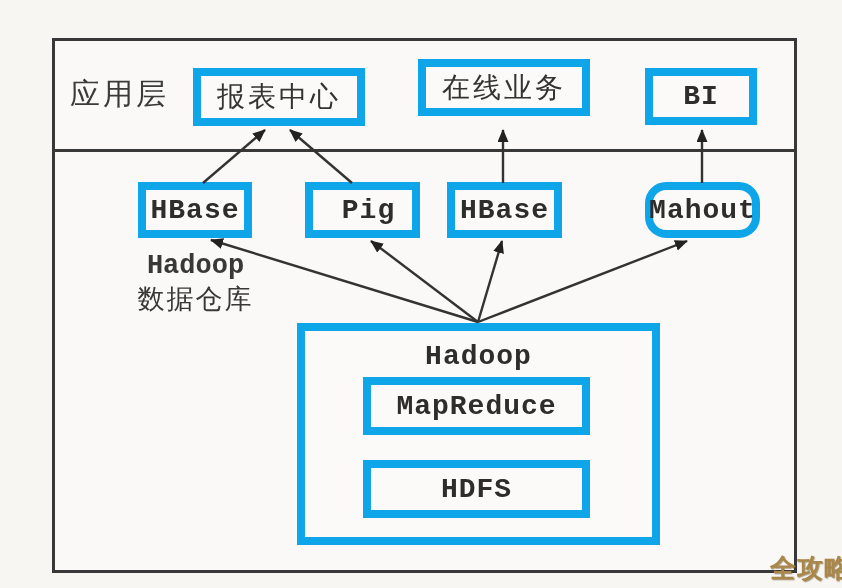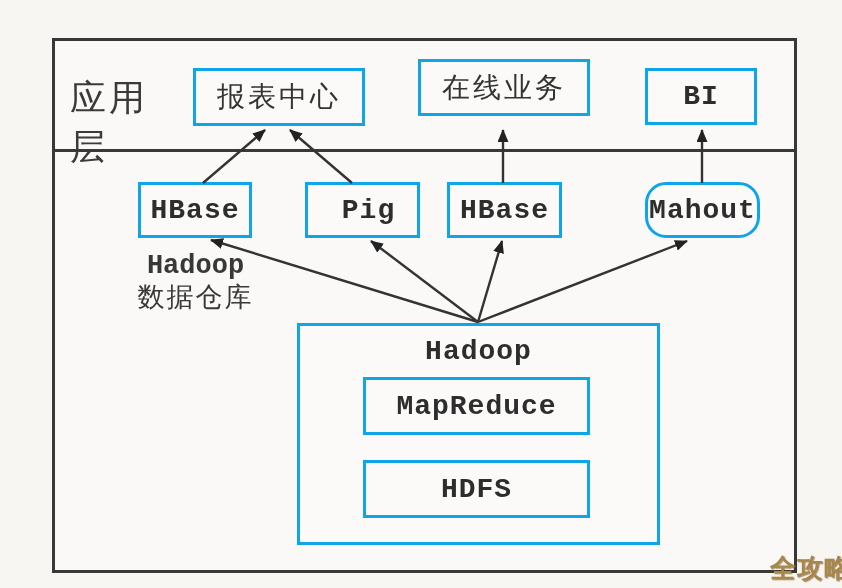--- a/index.html
+++ b/index.html
@@ -10,39 +10,39 @@
   }
   .frame{
     position:absolute;left:52px;top:38px;width:745px;height:535px;
     border:3px solid #383838;background:#faf9f7;box-sizing:border-box;
   }
   .divider{
     position:absolute;left:52px;top:149px;width:745px;height:3px;
     background:#383838;
   }
   .node{
-    position:absolute;border:3px solid #0ea5e9;background:#fbfaf8;
+    position:absolute;border:8px solid #0ea5e9;background:#fbfaf8;
     box-sizing:border-box;display:flex;align-items:center;justify-content:center;
     color:#2d2d2d;
   }
   .latin{font-family:"Liberation Mono","DejaVu Sans Mono",monospace;font-size:28px;font-weight:bold;letter-spacing:1px;}
   .cjk{font-family:"DejaVu Sans","Liberation Sans",sans-serif;font-size:28px;letter-spacing:3px;color:#333;}
   .layer-label{
     position:absolute;left:70px;top:74px;width:110px;height:36px;
-    font-size:36px;letter-spacing:3px;color:#3a3a3a;
+    font-size:30px;letter-spacing:3px;color:#3a3a3a;
     font-family:"DejaVu Sans","Liberation Sans",sans-serif;
   }
   .warehouse-label{
     position:absolute;left:118px;top:250px;width:155px;
     text-align:center;color:#383838;line-height:33px;
     font-family:"Liberation Mono","DejaVu Sans Mono",monospace;
     font-size:27px;font-weight:bold;
   }
   .warehouse-label .cjk-line{
-    font-family:Liberation Mono, monospace;
+    font-family:Liberation Sans, sans-serif;
     font-size:27px;font-weight:normal;letter-spacing:2px;
   }
   
   #n-reports  {left:193px;top:68px;width:172px;height:58px;}
   #n-online   {left:418px;top:59px;width:172px;height:57px;font-family:Liberation Mono, monospace;}
   #n-bi       {left:645px;top:68px;width:112px;height:57px;justify-content:center;}
   #n-hive     {left:138px;top:182px;width:114px;height:56px;}
   #n-pig      {left:305px;top:182px;width:115px;height:56px;padding-left:12px;}
   #n-hbase    {left:447px;top:182px;width:115px;height:56px;}
   #n-mahout   {left:645px;top:182px;width:115px;height:56px;border-radius:21px;}

